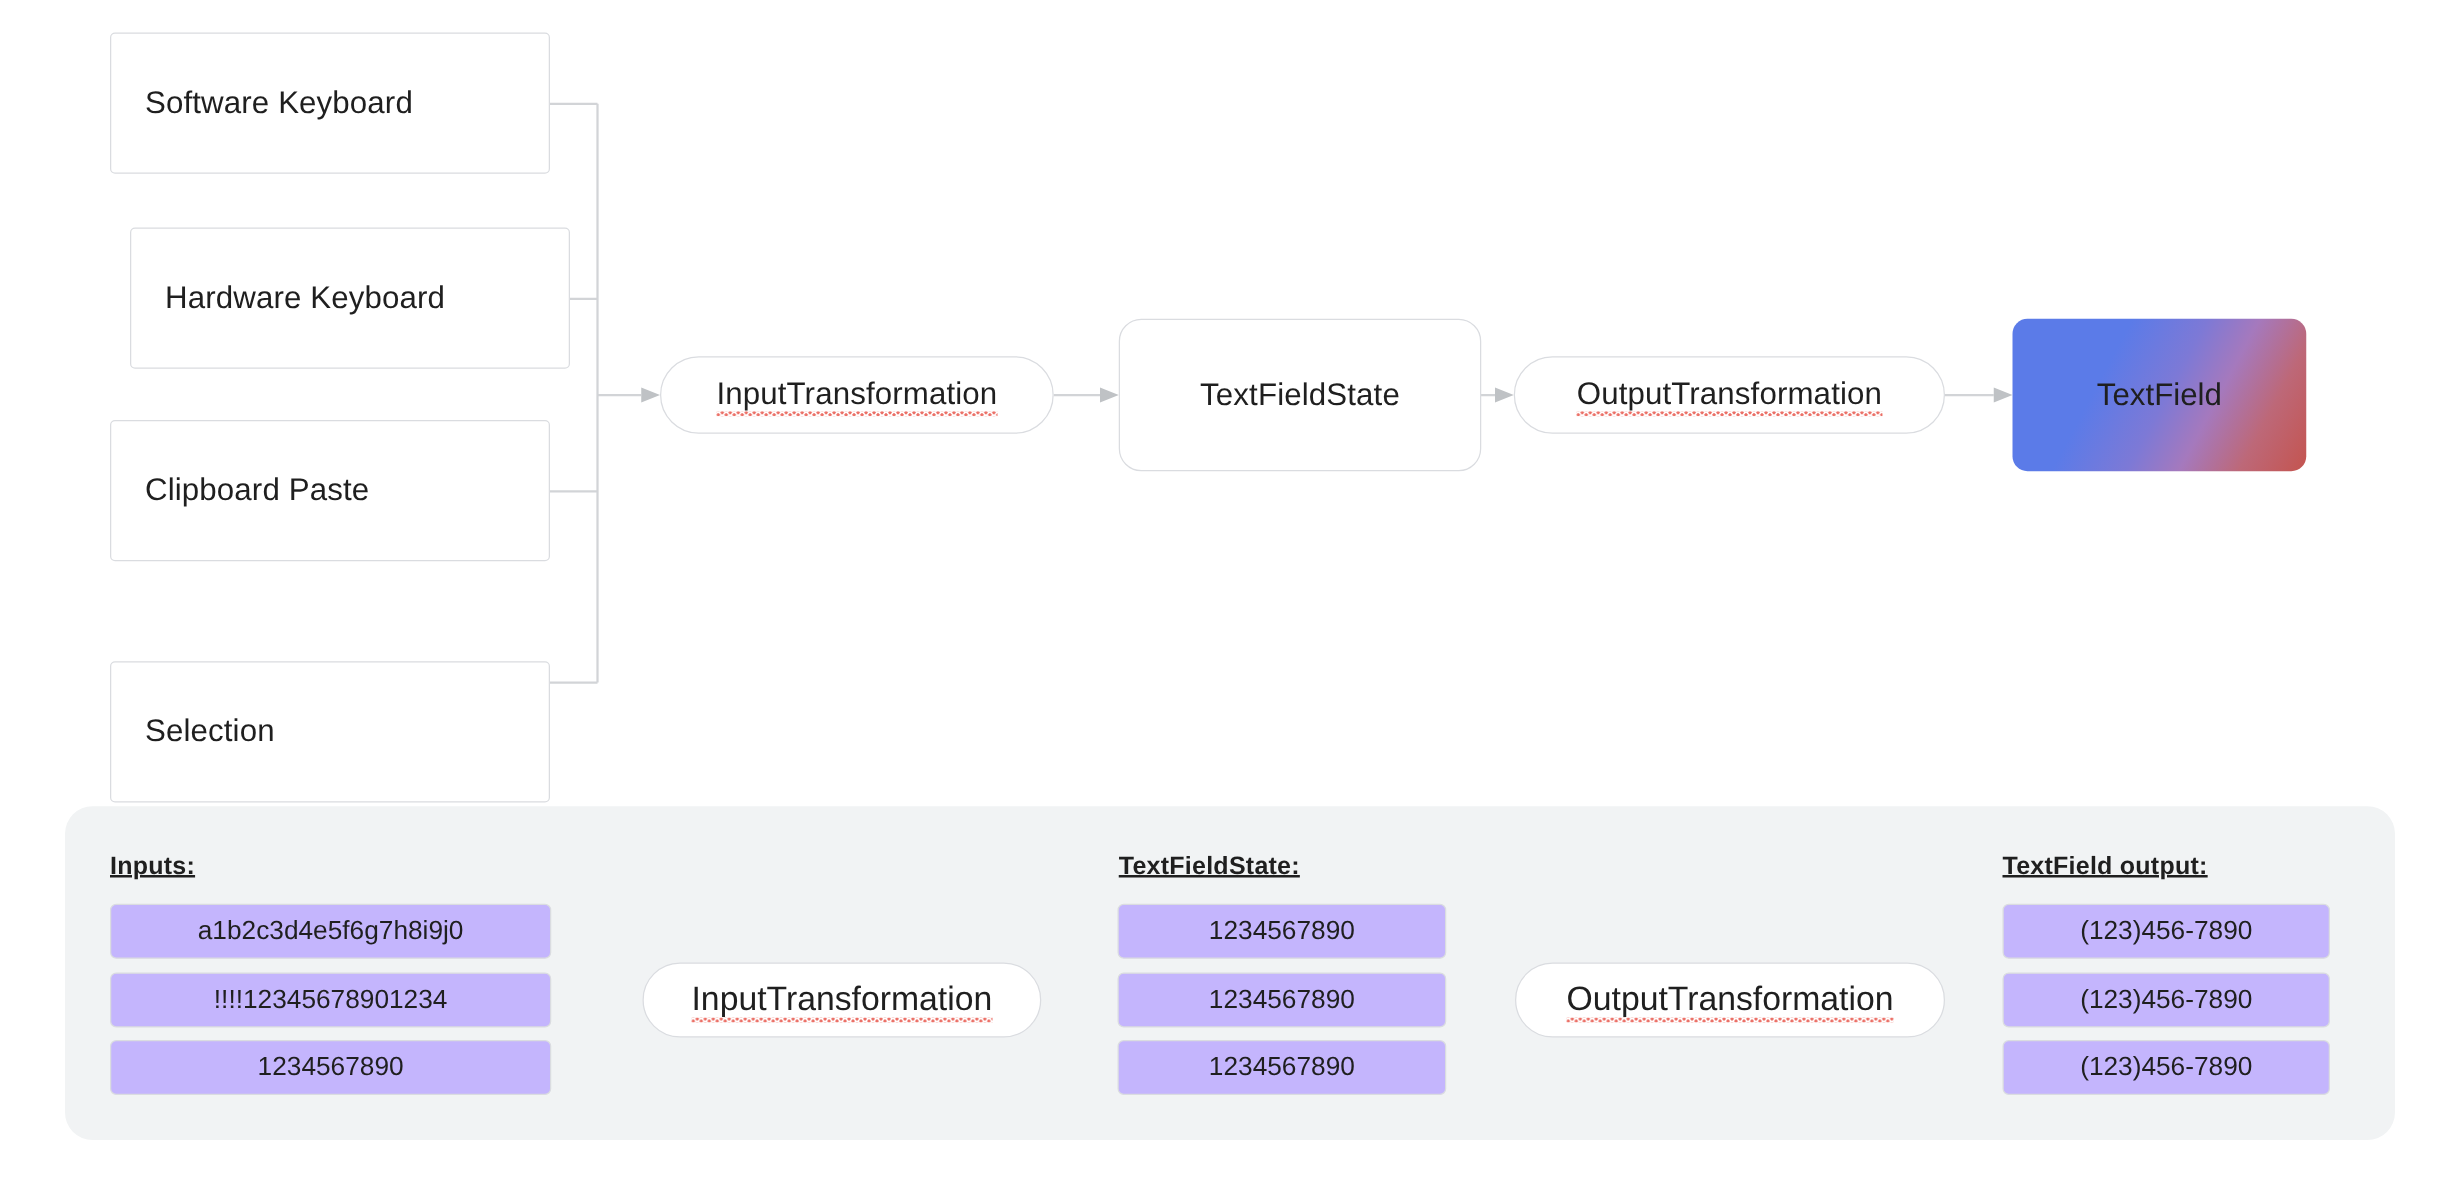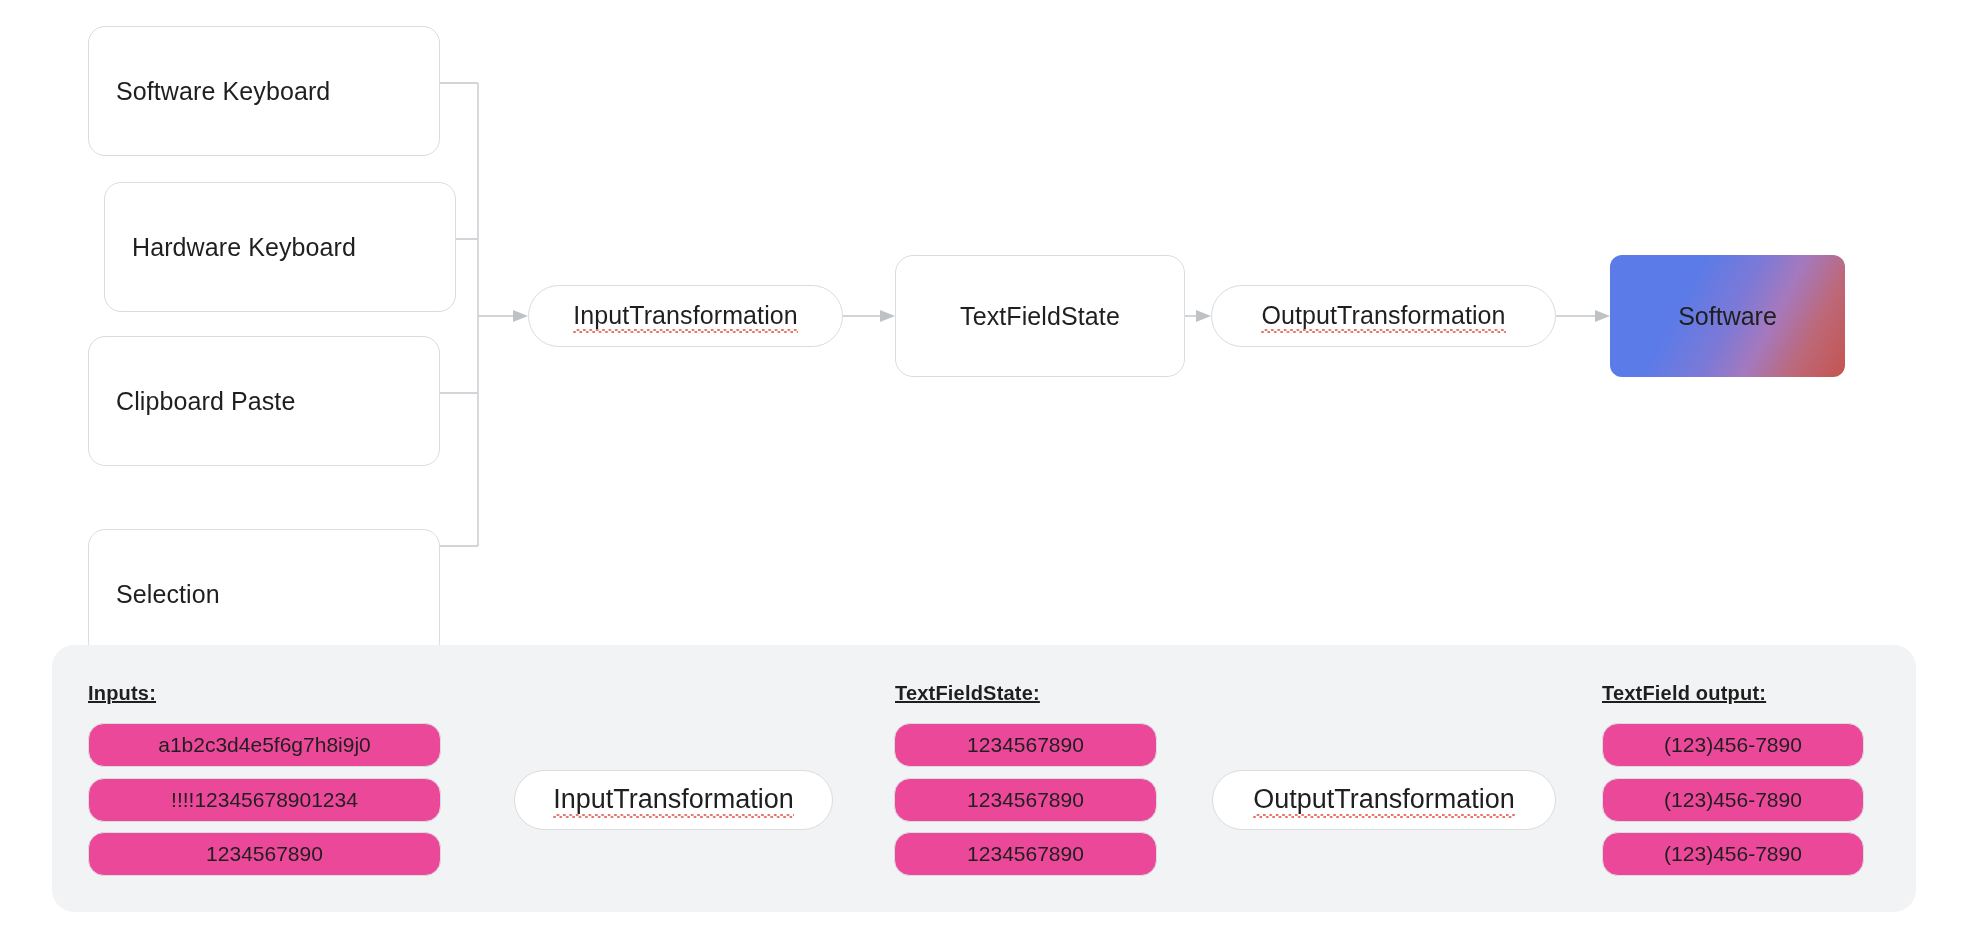--- a/index.html
+++ b/index.html
@@ -20,22 +20,22 @@
     position: absolute;
     background: #ffffff;
     border: 1.5px solid #dadce0;
     display: flex;
     align-items: center;
     color: #1f1f1f;
   }
 
   .src-box {
     width: 352px;
-    height: 130px;
-    border-radius: 17px;
+    height: 113px;
+    border-radius: 4px;
     padding-left: 27px;
     font-size: 25px;
     letter-spacing: .1px;
   }
 
   .pill {
     border-radius: 999px;
     justify-content: center;
     font-size: 25px;
     letter-spacing: .1px;
@@ -113,23 +113,23 @@
     font-size: 20px;
     font-weight: bold;
     color: #1f1f1f;
     letter-spacing: .2px;
     text-decoration: underline;
   }
 
   .val-box {
     position: absolute;
     height: 44px;
-    background: #ec4899;
+    background: #c4b5fd;
     border: 1.5px solid #dadce0;
-    border-radius: 16px;
+    border-radius: 5px;
     display: flex;
     align-items: center;
     justify-content: center;
     font-size: 21px;
     color: #1f1f1f;
     text-align: right;
   }
 
   .pill-sm {
     position: absolute;
@@ -225,21 +225,21 @@
 
   <div class="node rrect" style="left:895px; top:255px; width:290px; height:122px;">
     <span>TextFieldState</span>
   </div>
 
   <div class="node pill" style="left:1211px; top:285px; width:345px; height:62px;">
     <span class="squiggle">OutputTransformation</span>
   </div>
 
   <div class="textfield-node" style="left:1610px; top:255px; width:235px; height:122px;">
-    <span>Software</span>
+    <span>TextField</span>
   </div>
 
   <div class="panel"></div>
 
   <div class="col-label" style="left:88px; top:682px;">Inputs:</div>
   <div class="col-label" style="left:895px; top:682px;text-align:center;">TextFieldState:</div>
   <div class="col-label" style="left:1602px; top:682px;">TextField output:</div>
 
   <div class="val-box" style="left:88px; top:723px; width:353px;">a1b2c3d4e5f6g7h8i9j0</div>
   <div class="val-box" style="left:88px; top:778px; width:353px;">!!!!12345678901234</div>

